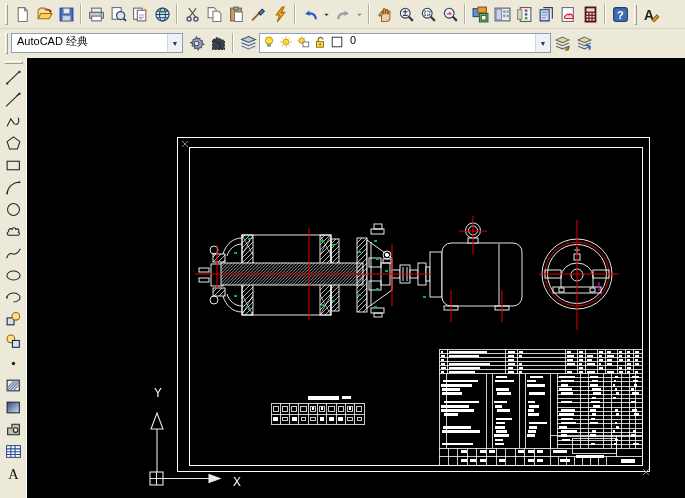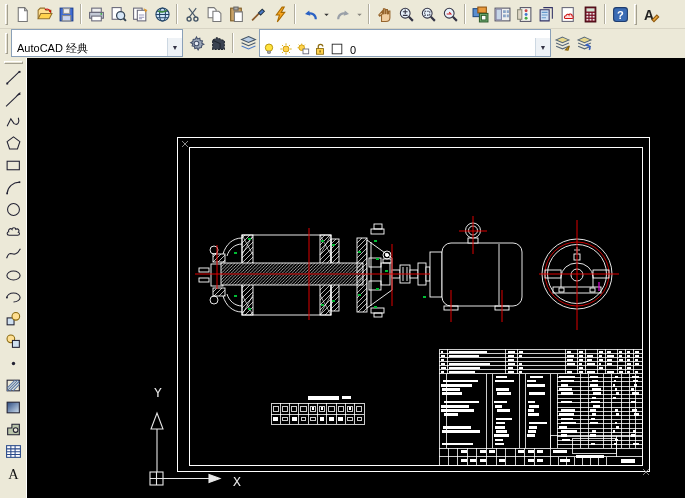--- a/index.html
+++ b/index.html
@@ -14,21 +14,21 @@
   .tb svg { width:17px; height:17px; display:block; }
   .mb { width:11px; }
   .mb svg { width:9px; height:9px; }
   .dis { opacity:.55; }
   .sep { width:2px; height:20px; border-left:1px solid #b2ae9e; border-right:1px solid #ffffff;
          margin:0 3px; flex:none; }
   .hndl { width:3px; height:21px; background:#e6e2d2; border-left:1px solid #fff; border-top:1px solid #fff;
           border-right:1px solid #a39f8f; border-bottom:1px solid #a39f8f; margin:0 3px; flex:none; }
   .hndlh { height:3px; width:19px; background:#e6e2d2; border-left:1px solid #fff; border-top:1px solid #fff;
            border-right:1px solid #a39f8f; border-bottom:1px solid #a39f8f; margin:3px 0 2px 0; flex:none; }
-  .combo { height:28px; background:#fff; border:1px solid #8aa0b8; display:flex; align-items:flex-end;
+  .combo { height:20px; background:#fff; border:1px solid #8aa0b8; display:flex; align-items:flex-start;
            flex:none; font-size:11px; color:#000; }
   .combo .lbl { padding:0 5px; white-space:nowrap; overflow:hidden; }
   .combo .sp { flex:1; }
   .arr { width:15px; height:18px; display:flex; align-items:center; justify-content:center;
          border-left:1px solid #cdd8e2; background:#eef2f6; font-size:7px; color:#334; flex:none; }
   .mini { width:15px; height:15px; margin-left:2px; flex:none; display:flex; align-items:center; }
   .mini svg { width:14px; height:14px; }
   .ws { width:172px; margin-right:2px; }
   .lc { width:292px; }
   #drawbar { position:absolute; left:0; top:58px; width:27px; height:440px; display:flex;

